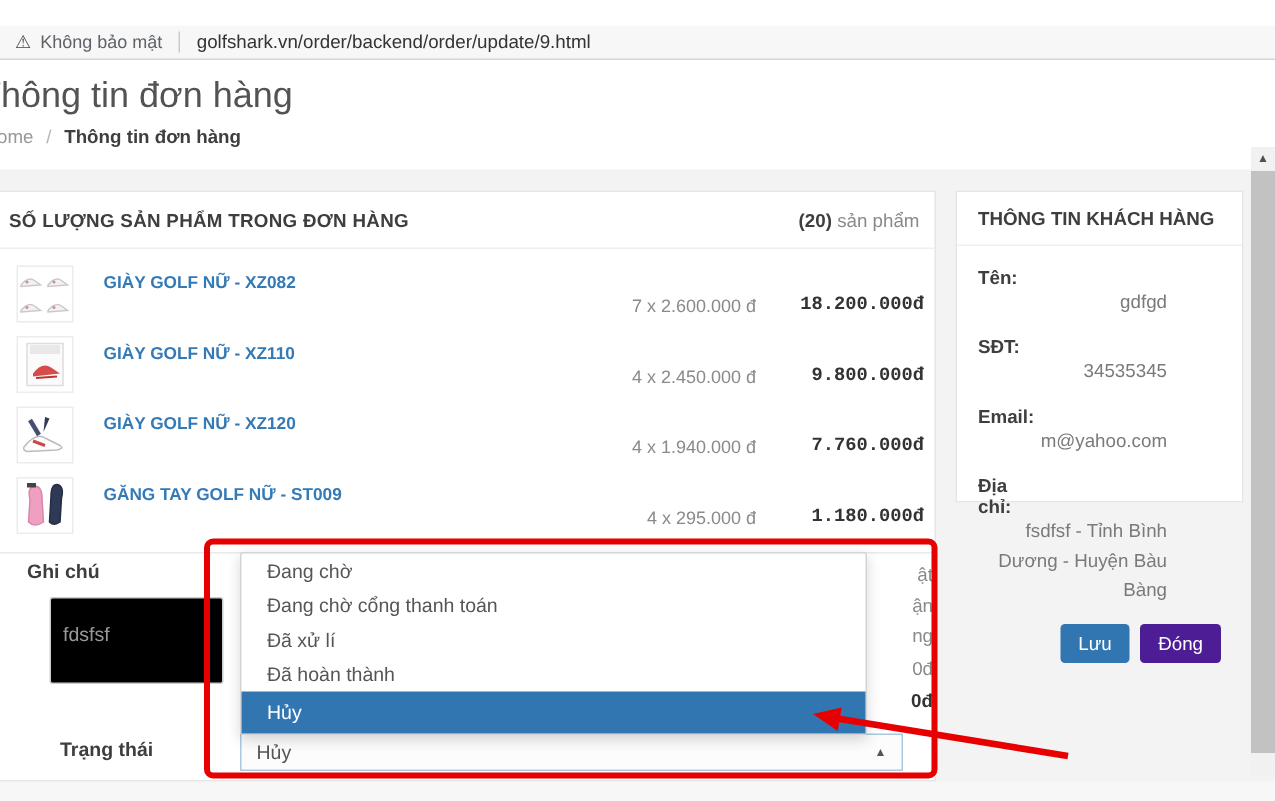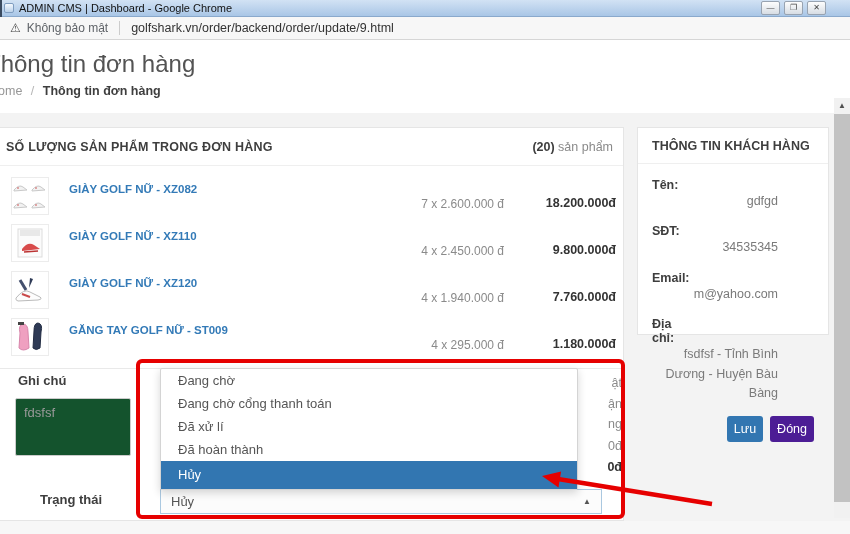--- a/index.html
+++ b/index.html
@@ -48,28 +48,28 @@
   .ch-count b { color:#3e3e3e; font-size:12.5px; }
   .ch-count { color:#8a8a8a; font-size:12.5px; }
 
   .rows { margin-top:5px; }
   .product-row { position:relative; height:47px; }
   .thumb { position:absolute; left:26px; top:6px; width:38px; height:38px;
     border:1px solid #ececec; background:#fff; }
   .p-name { position:absolute; left:84px; top:12px; font-size:11.5px; font-weight:700;
     color:#337ab7; text-decoration:none; }
   .p-qty { position:absolute; right:119px; top:26px; font-size:12px; color:#8a8a8a; }
-  .p-total { position:absolute; right:7px; top:25px; font-size:12.5px; font-weight:700; color:#333; }
+  .p-total { position:absolute; right:7px; top:25px; font-size:12.5px; font-weight:700; color:#333;font-family:Liberation Mono, monospace; }
   .form-divider { position:absolute; left:-16px; top:368px; width:640px; height:1px; background:#e9e9e9; z-index:2; }
 
   
   .note-label { position:absolute; left:18px; top:373px; font-size:13px; font-weight:700; color:#3e3e3e; z-index:2; }
-  .note-area { position:absolute; left:15px; top:398px; width:116px; height:58px;
-    border:1px solid #ccc; border-radius:2px; background:#14532d; resize:none;
-    font-family:inherit; font-size:13px; color:#999; padding:6px 8px; z-index:2; outline:none; }
+  .note-area { position:absolute; left:33px; top:398px; width:116px; height:58px;
+    border:1px solid #ccc; border-radius:2px; background:#000000; resize:none;
+    font-family:inherit; font-size:13px; color:#999; padding:16px 8px; z-index:2; outline:none; }
   .status-label { position:absolute; left:40px; top:492px; font-size:13px; font-weight:700; color:#3e3e3e; z-index:2; }
   .frag { position:absolute; right:228px; font-size:12.5px; color:#8a8a8a; z-index:2; }
   .frag.bold { font-weight:700; color:#333; }
 
   
   .dropdown { position:absolute; left:160px; top:368px; width:418px; background:#fff;
     border:1px solid #d4d4d4; border-radius:2px; box-shadow:0 3px 9px rgba(0,0,0,.16); z-index:5; }
   .dd-item { height:23px; line-height:23px; padding-left:17px; font-size:13px; color:#555; cursor:default; }
   .dd-item.selected { height:28px; line-height:28px; background:#3276b1; color:#fff; }
   .status-select { position:absolute; left:160px; top:489px; width:442px; height:25px;
@@ -84,46 +84,36 @@
 
   
   .right-card { left:637px; top:127px; width:192px; height:208px; }
   .rc-header { height:36px; line-height:36px; padding-left:14px; font-size:12.5px;
     font-weight:700; color:#3e3e3e; border-bottom:1px solid #efefef; }
   .rc-body { padding:14px 14px 0 14px; }
   .rc-row { display:flex; justify-content:space-between; margin-bottom:13px; font-size:12.5px;flex-direction:column; }
   .rc-label { font-weight:700; color:#3e3e3e; white-space:pre-line; }
   .rc-value { color:#7a7a7a; text-align:right; max-width:126px; line-height:1.55; }
   .rc-buttons { display:flex; justify-content:flex-end; gap:7px; margin-top:2px; }
-  .btn { color:#fff; font-size:12.5px; padding:6px 7px; border:none; border-radius:3px;
+  .btn { color:#fff; font-size:12.5px; padding:6px 12px; border:none; border-radius:3px;
     font-family:inherit; cursor:pointer; }
   .btn-save { background:#3276b1; }
   .btn-close { background:#4c1d95; }
 
   
   .scrollbar { position:absolute; left:834px; top:98px; width:16px; height:420px;
     background:#f1f1f1; z-index:15; }
   .scroll-up { height:16px; line-height:16px; text-align:center; font-size:8px; color:#505050; }
   .scroll-thumb { position:absolute; left:0; top:16px; width:16px; height:388px; background:#c2c2c2; }
 </style>
 </head>
 <body>
 
 <div id="root">
 
-  <div class="titlebar">
-    <div class="win-edge"></div>
-    <div class="favicon"></div>
-    <span class="win-title">ADMIN CMS | Dashboard - Google Chrome</span>
-    <div class="win-btns">
-      <div class="win-btn">—</div>
-      <div class="win-btn">❐</div>
-      <div class="win-btn">✕</div>
-    </div>
-  </div>
 
   <div class="addressbar">
     <span class="warn-icon">⚠</span>
     <span class="warn-text">Không bảo mật</span>
     <span class="addr-sep"></span>
     <span class="addr-url">golfshark.vn/order/backend/order/update/9.html</span>
   </div>
 
   <div class="pagebg"></div>
   <div class="graybg"></div>

